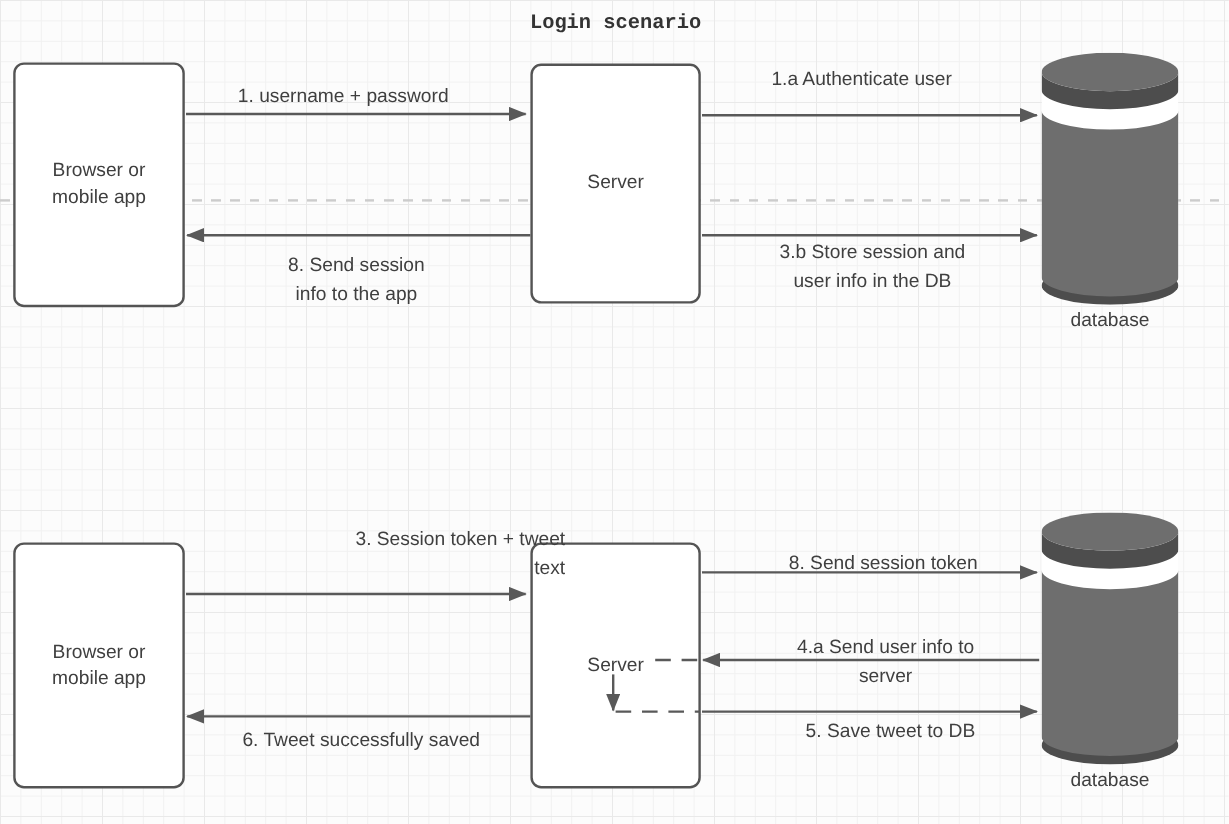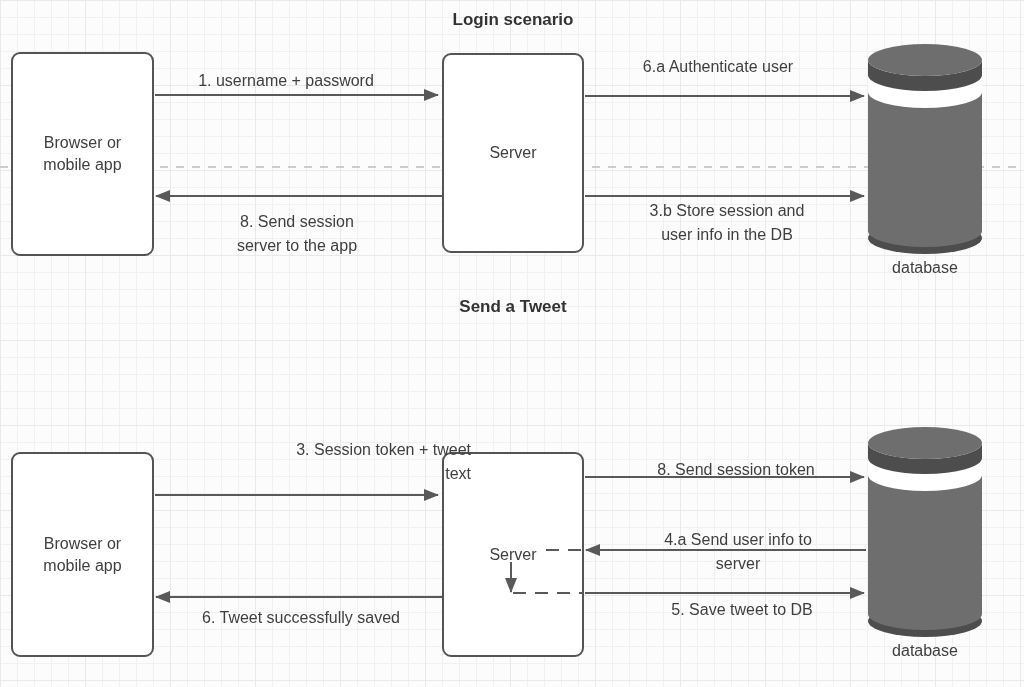--- a/index.html
+++ b/index.html
@@ -19,21 +19,21 @@
       linear-gradient(to right, var(--grid-minor) 1px, transparent 1px),
       linear-gradient(to bottom, var(--grid-minor) 1px, transparent 1px);
     background-size:85px 85px, 85px 85px, 17px 17px, 17px 17px;
   }
   .guide{
     position:absolute;left:0;top:166px;width:1024px;height:2px;z-index:1;
     background:repeating-linear-gradient(90deg, var(--guide) 0 8px, transparent 8px 16px);
   }
   .title{
     position:absolute;width:300px;text-align:center;z-index:4;
-    font-size:17px;font-weight:700;color:#333333;line-height:20px;
+    font-size:17px;font-weight:700;color:#333333;line-height:20px;font-family:Liberation Mono, monospace;
   }
   .node{
     position:absolute;z-index:2;background:var(--node-fill);
     border:2px solid var(--node-border);border-radius:9px;
     display:flex;align-items:center;justify-content:center;
   }
   .node-label{
     font-size:16px;line-height:22px;color:var(--text);text-align:center;
   }
   .node-label span{display:block;}
@@ -53,21 +53,20 @@
   .ah{fill:var(--stroke);}
 </style>
 </head>
 <body>
 
 <div class="canvas">
 
   <div class="guide"></div>
 
   <div class="title" style="left:363px;top:10px">Login scenario</div>
-  <div class="title" style="left:363px;top:297px">Send a Tweet</div>
 
   <div class="node" style="left:11px;top:52px;width:143px;height:204px">
     <div class="node-label">
       <span>Browser or</span>
       <span>mobile app</span>
     </div>
   </div>
 
   <div class="node" style="left:442px;top:53px;width:142px;height:200px">
     <div class="node-label">
@@ -127,25 +126,25 @@
 
     <line class="arrow dashedln" x1="546" y1="550" x2="583" y2="550"></line>
     <line class="arrow" x1="511" y1="562" x2="511" y2="592" marker-end="url(#ah)"></line>
     <line class="arrow dashedln" x1="513" y1="593" x2="583" y2="593"></line>
   </svg>
 
   <div class="flabel" style="left:136px;top:69px">
     <span>1. username + password</span>
   </div>
   <div class="flabel" style="left:568px;top:55px">
-    <span>6.a Authenticate user</span>
+    <span>1.a Authenticate user</span>
   </div>
   <div class="flabel" style="left:147px;top:210px">
     <span>8. Send session</span>
-    <span>server to the app</span>
+    <span>info to the app</span>
   </div>
   <div class="flabel" style="left:577px;top:199px">
     <span>3.b Store session and</span>
     <span>user info in the DB</span>
   </div>
   <div class="flabel" style="left:775px;top:256px">
     <span>database</span>
   </div>
 
   <div class="flabel left" style="left:171px;top:438px">

